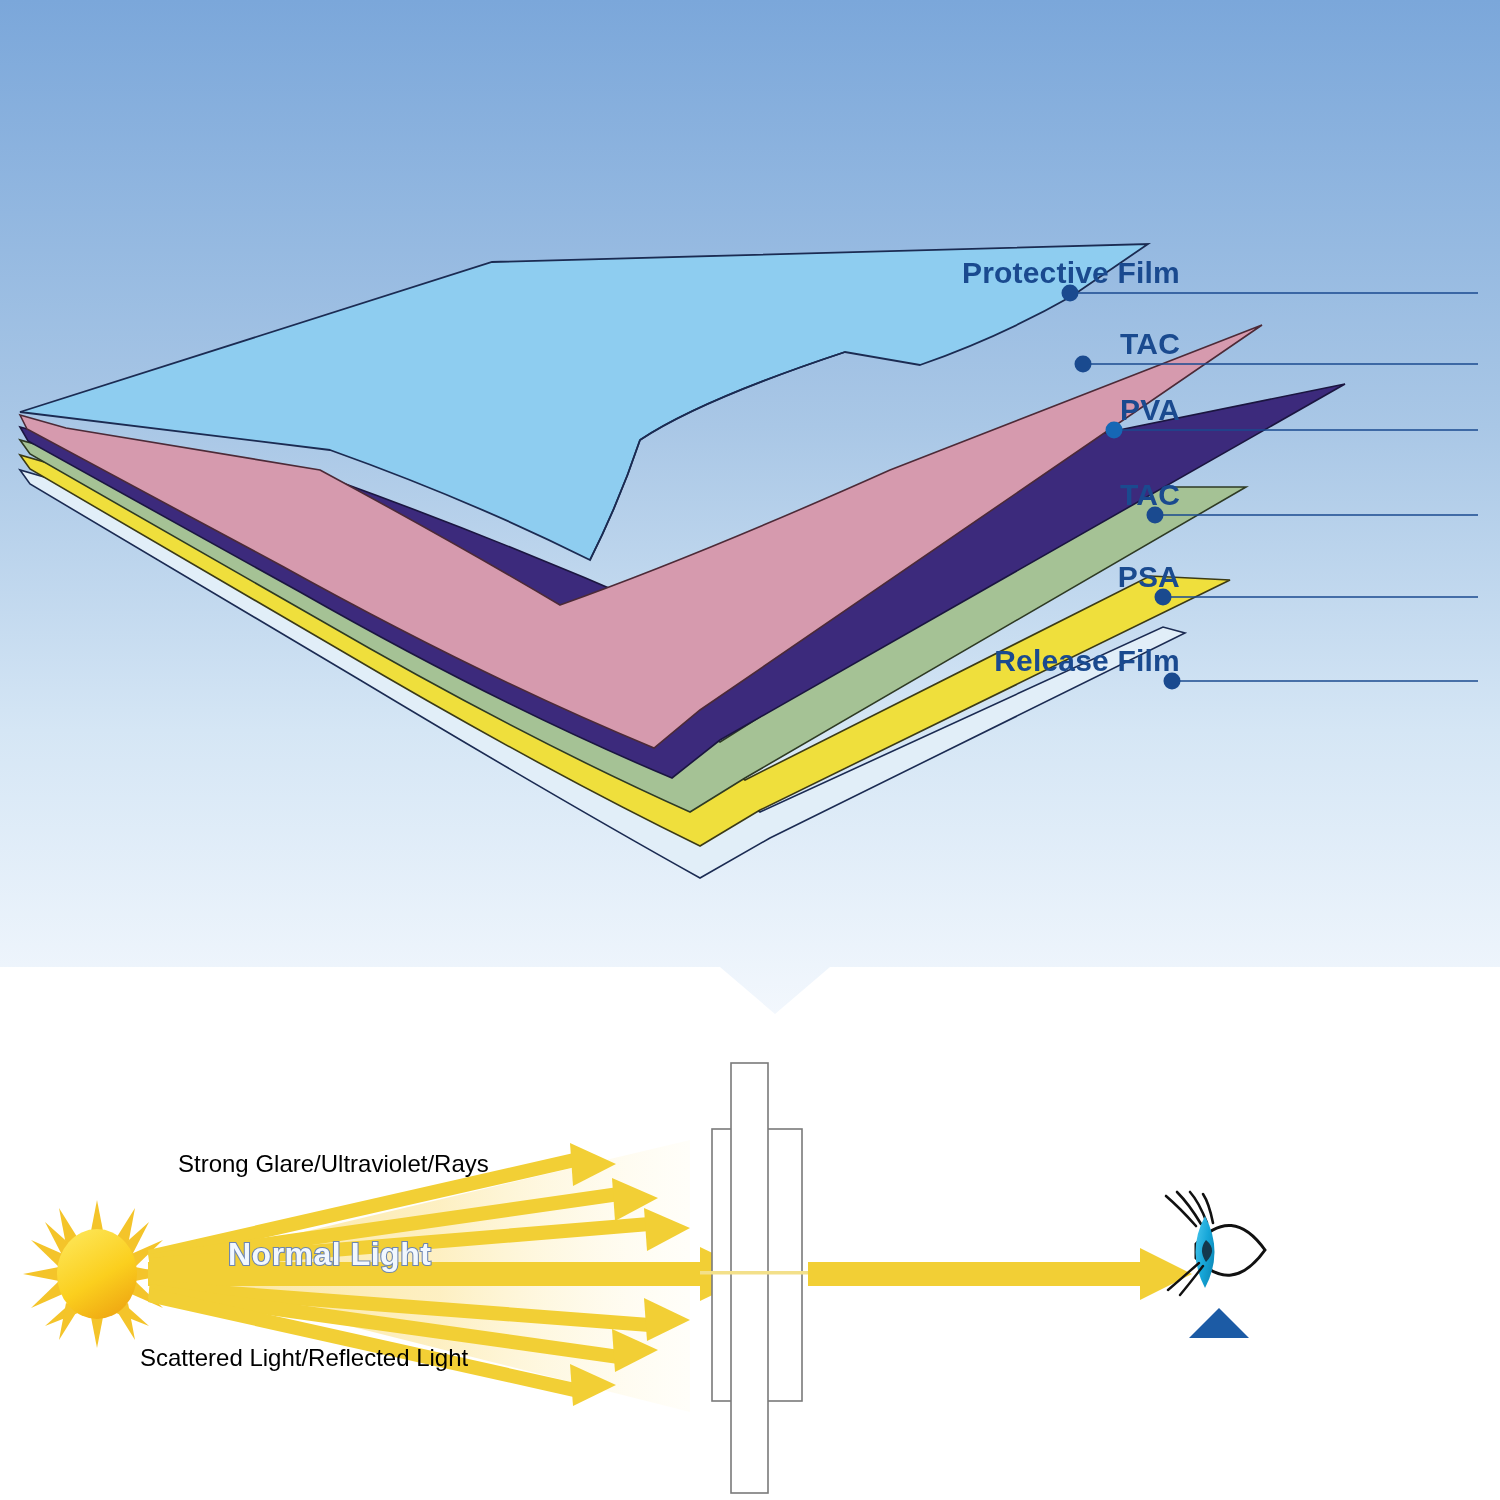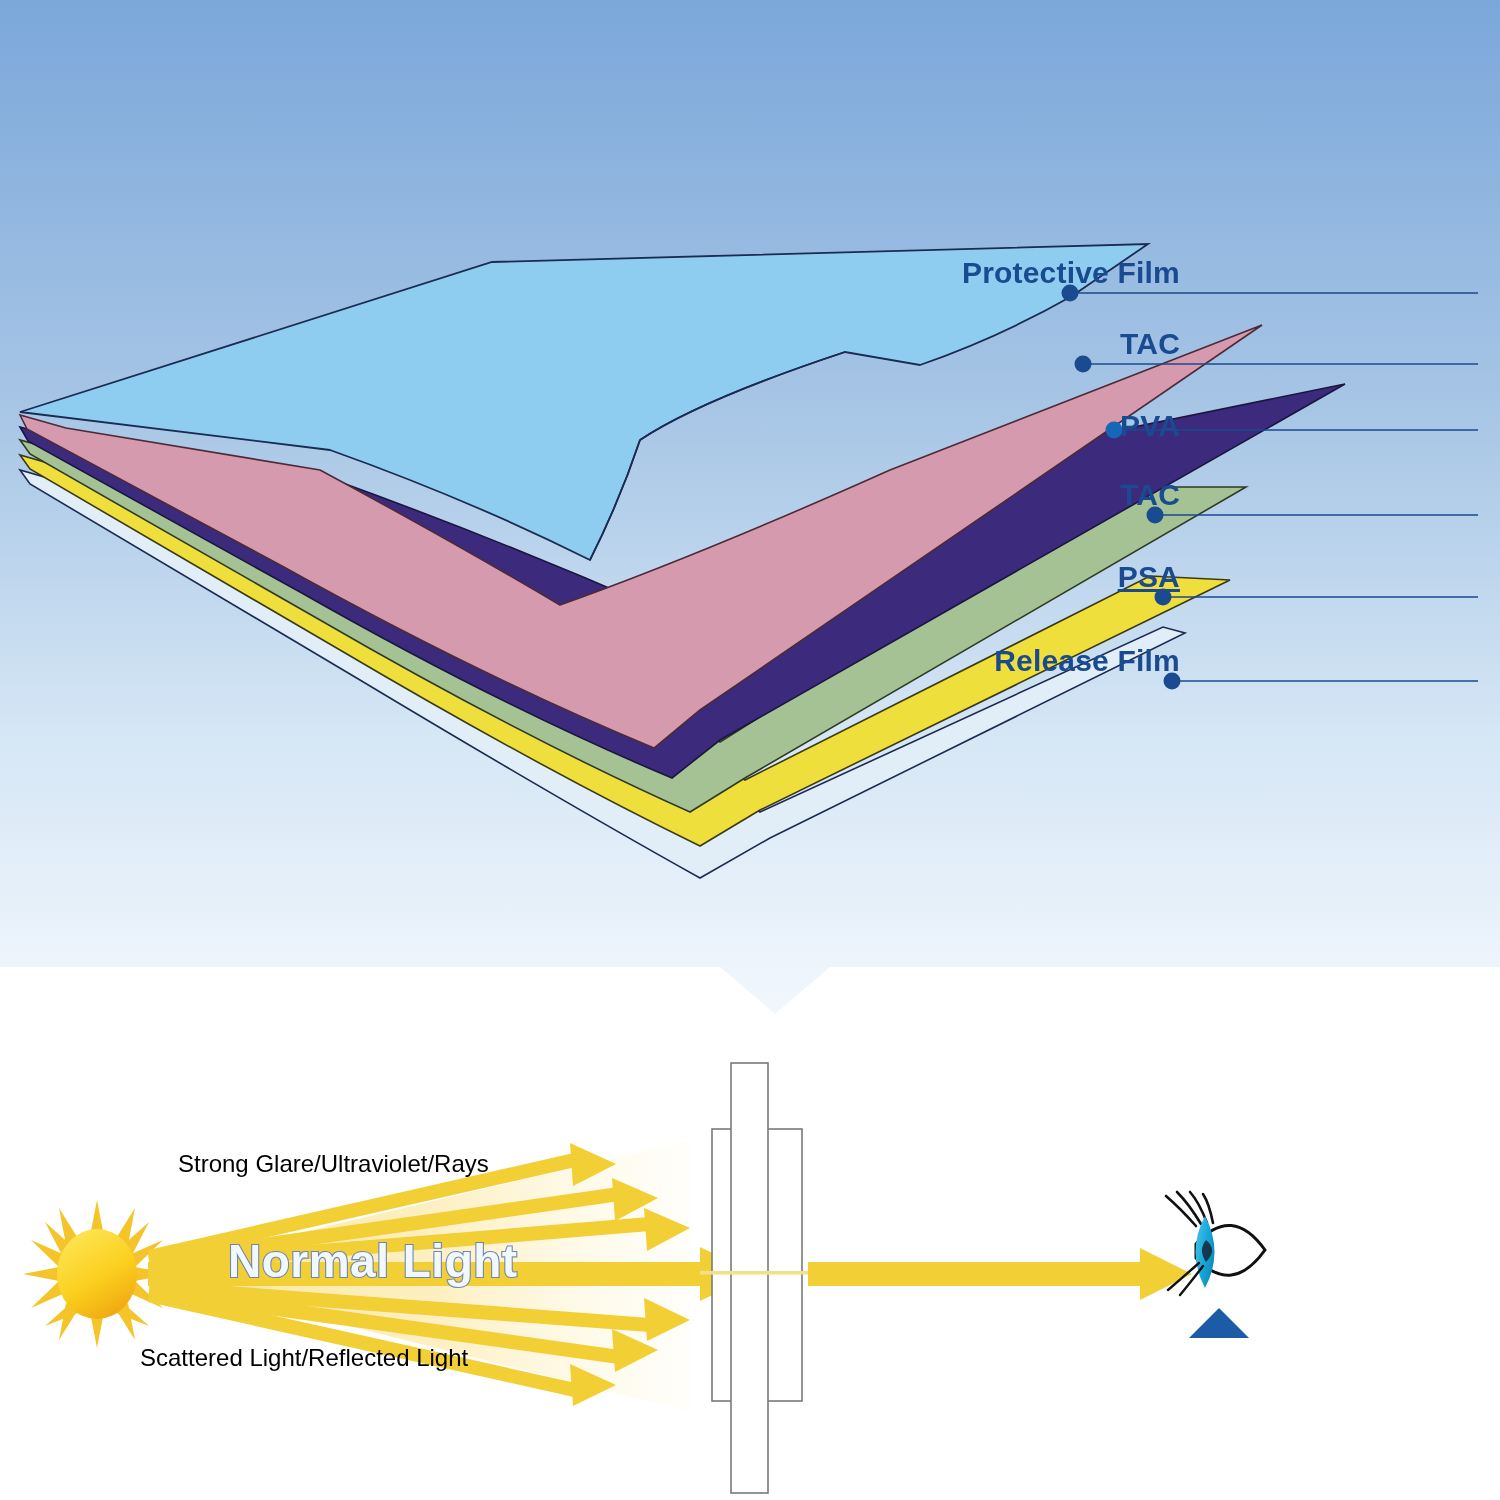--- a/index.html
+++ b/index.html
@@ -26,21 +26,21 @@
   
   .ray-caption {
     position:absolute;
     color:#000000;
     font-size:24px;
     white-space:nowrap;
     line-height:1;
   }
   .normal-light-text {
     position:absolute;
-    font-size:46px;
+    font-size:32px;
     font-weight:bold;
     color:#f2f8ff;
     white-space:nowrap;
     line-height:1;
     letter-spacing:0.5px;
     -webkit-text-stroke:2.2px #6e86b0;
     paint-order:stroke fill;
   }
   .callout-box {
     position:absolute;
@@ -261,27 +261,27 @@
       <path d="M1219,1308 L1249,1338 L1189,1338 Z" fill="#1c5ba5"></path>
     </g>
   </svg>
 
   <div class="layer-label" style="right:28px; top:258px;">
     <span>Protective Film</span>
   </div>
   <div class="layer-label" style="right:28px; top:329px;">
     <span>TAC</span>
   </div>
-  <div class="layer-label" style="right:28px; top:395px;margin-top:16px;">
+  <div class="layer-label" style="right:28px; top:395px;">
     <span>PVA</span>
   </div>
   <div class="layer-label" style="right:28px; top:480px;">
     <span>TAC</span>
   </div>
-  <div class="layer-label" style="right:28px; top:562px;text-decoration:underline;">
+  <div class="layer-label" style="right:28px; top:562px;">
     <span>PSA</span>
   </div>
   <div class="layer-label" style="right:28px; top:646px;">
     <span>Release Film</span>
   </div>
 
   <div class="ray-caption" style="left:178px; top:1152px;">Strong Glare/Ultraviolet/Rays</div>
 
   <div class="ray-caption" style="left:140px; top:1346px;">Scattered Light/Reflected Light</div>
 

